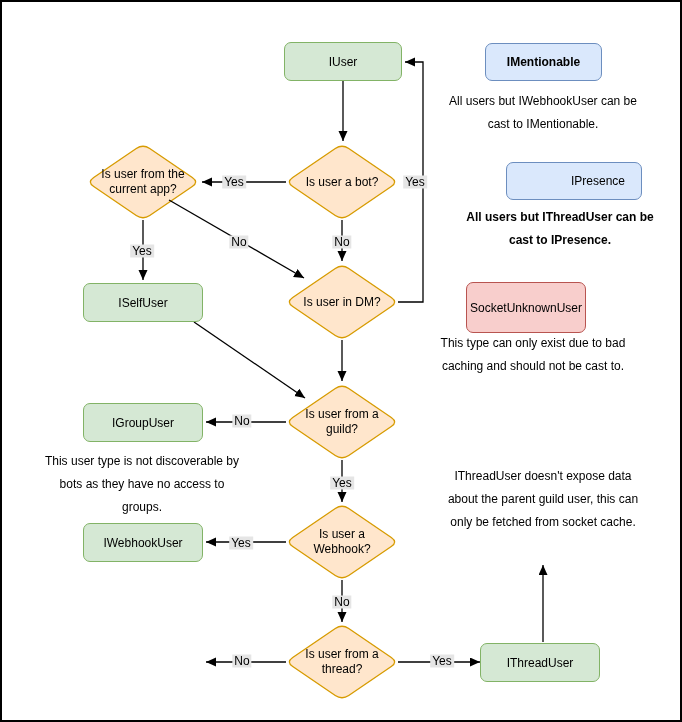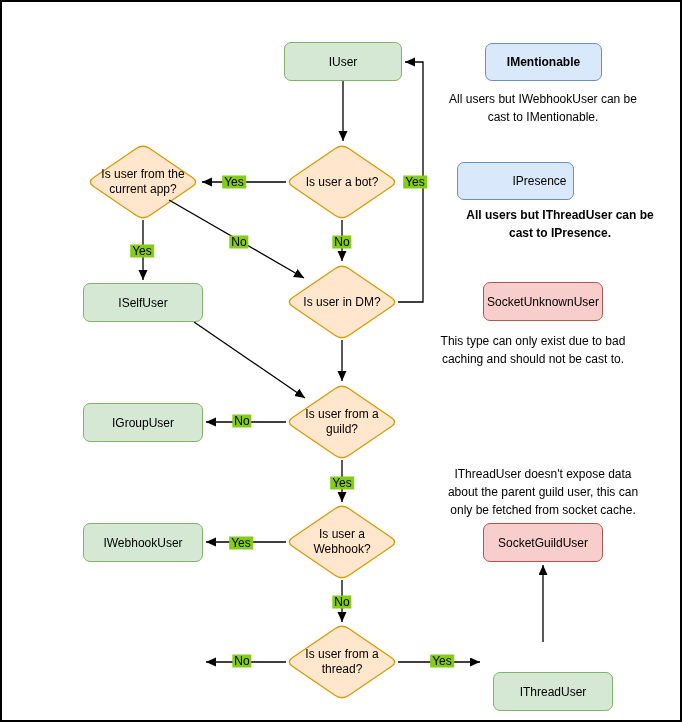--- a/index.html
+++ b/index.html
@@ -30,28 +30,28 @@
     position: absolute;
     width: 110px;
     transform: translate(-50%, -50%);
     text-align: center;
     font-size: 12px; line-height: 15px;
     white-space: pre-line;
   }
   .edge-label {
     position: absolute;
     transform: translate(-50%, -50%);
-    background: #84cc16;
+    background: #e5e5e5;
     padding: 0 2px;
     font-size: 12px; line-height: 13px;
   }
   .note {
     position: absolute;
     text-align: center;
-    font-size: 12px; line-height: 18px;
+    font-size: 12px; line-height: 23px;
     white-space: pre-line;
   }
 </style>
 </head>
 <body>
 
 <div id="frame">
 
   <svg class="canvas" viewBox="0 0 678 718">
     <defs>
@@ -79,27 +79,26 @@
     <line class="edge" x1="340" y1="458" x2="340" y2="500" marker-end="url(#arrow)"></line>
     <line class="edge" x1="284" y1="540" x2="204" y2="540" marker-end="url(#arrow)"></line>
     <line class="edge" x1="340" y1="578" x2="340" y2="620" marker-end="url(#arrow)"></line>
     <line class="edge" x1="284" y1="660" x2="204" y2="660" marker-end="url(#arrow)"></line>
     <line class="edge" x1="396" y1="660" x2="478" y2="660" marker-end="url(#arrow)"></line>
     <line class="edge" x1="541" y1="640" x2="541" y2="563" marker-end="url(#arrow)"></line>
   </svg>
 
   <div class="node green" style="left:282px; top:40px;  width:118px; height:39px;">IUser</div>
   <div class="node blue" style="left:483px; top:41px;  width:117px; height:38px;font-weight:bold;">IMentionable</div>
-  <div class="node blue" style="left:455px; top:160px; width:117px; height:38px;padding-left:48px;">IPresence</div>
-  <div class="node red" style="left:481px; top:280px; width:120px; height:39px;">SocketUnknownUser</div>
+  <div class="node blue" style="left:504px; top:160px; width:136px; height:38px;padding-left:48px;">IPresence</div>
+  <div class="node red" style="left:464px; top:280px; width:120px; height:51px;">SocketUnknownUser</div>
   <div class="node green" style="left:81px;  top:401px; width:120px; height:39px;">IGroupUser</div>
   <div class="node green" style="left:81px;  top:281px; width:120px; height:39px;">ISelfUser</div>
   <div class="node green" style="left:81px;  top:521px; width:120px; height:39px;">IWebhookUser</div>
-  <div class="node red" style="left:481px; top:521px; width:120px; height:39px;">SocketGuildUser</div>
-  <div class="node green" style="left:491px; top:641px; width:120px; height:39px;margin-top:29px;">IThreadUser</div>
+  <div class="node green" style="left:478px; top:641px; width:120px; height:39px;">IThreadUser</div>
 
   <div class="diamond-label" style="left:340px; top:180px;">Is user a bot?</div>
   <div class="diamond-label" style="left:141px; top:180px;">Is user from the
 current app?</div>
   <div class="diamond-label" style="left:340px; top:300px;text-align:center;">Is user in DM?</div>
   <div class="diamond-label" style="left:340px; top:420px;">Is user from a
 guild?</div>
   <div class="diamond-label" style="left:340px; top:540px;">Is user a
 Webhook?</div>
   <div class="diamond-label" style="left:340px; top:660px;">Is user from a
@@ -119,14 +118,17 @@
 
   <div class="note" style="left:431px; top:88px;  width:220px;">All users but IWebhookUser can be
 cast to IMentionable.</div>
   <div class="note" style="left:448px; top:204px; width:220px;font-weight:bold;">All users but IThreadUser can be
 cast to IPresence.</div>
   <div class="note" style="left:421px; top:330px; width:220px;">This type can only exist due to bad
 caching and should not be cast to.</div>
   <div class="note" style="left:426px; top:463px; width:230px;">IThreadUser doesn't expose data
 about the parent guild user, this can
 only be fetched from socket cache.</div>
+  <div class="note" style="left:25px;  top:448px; width:230px;">This user type is not discoverable by
+bots as they have no access to
+groups.</div>
 
 </div>
 
 </body></html>

